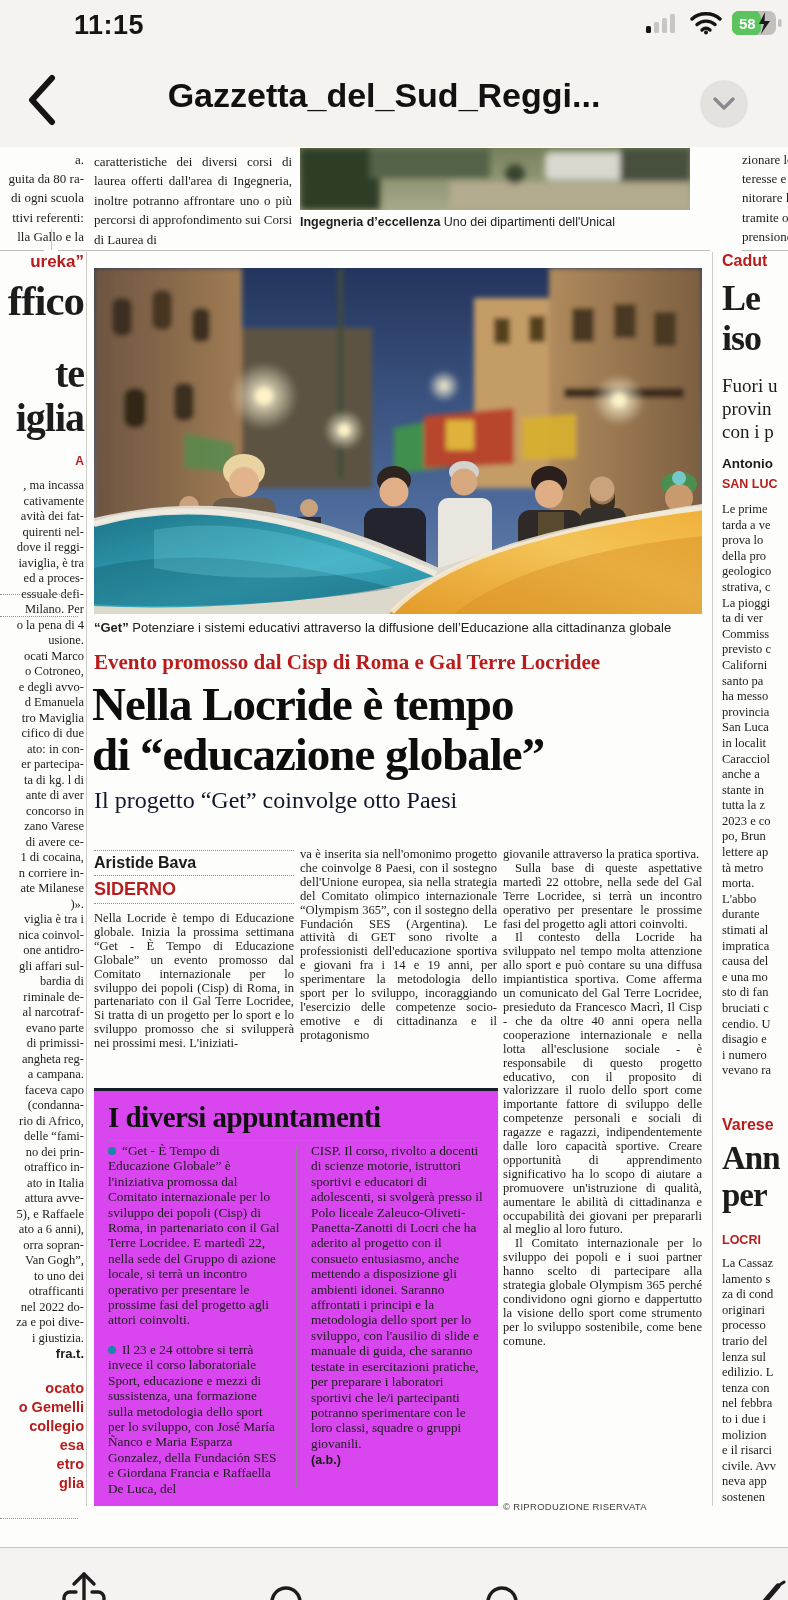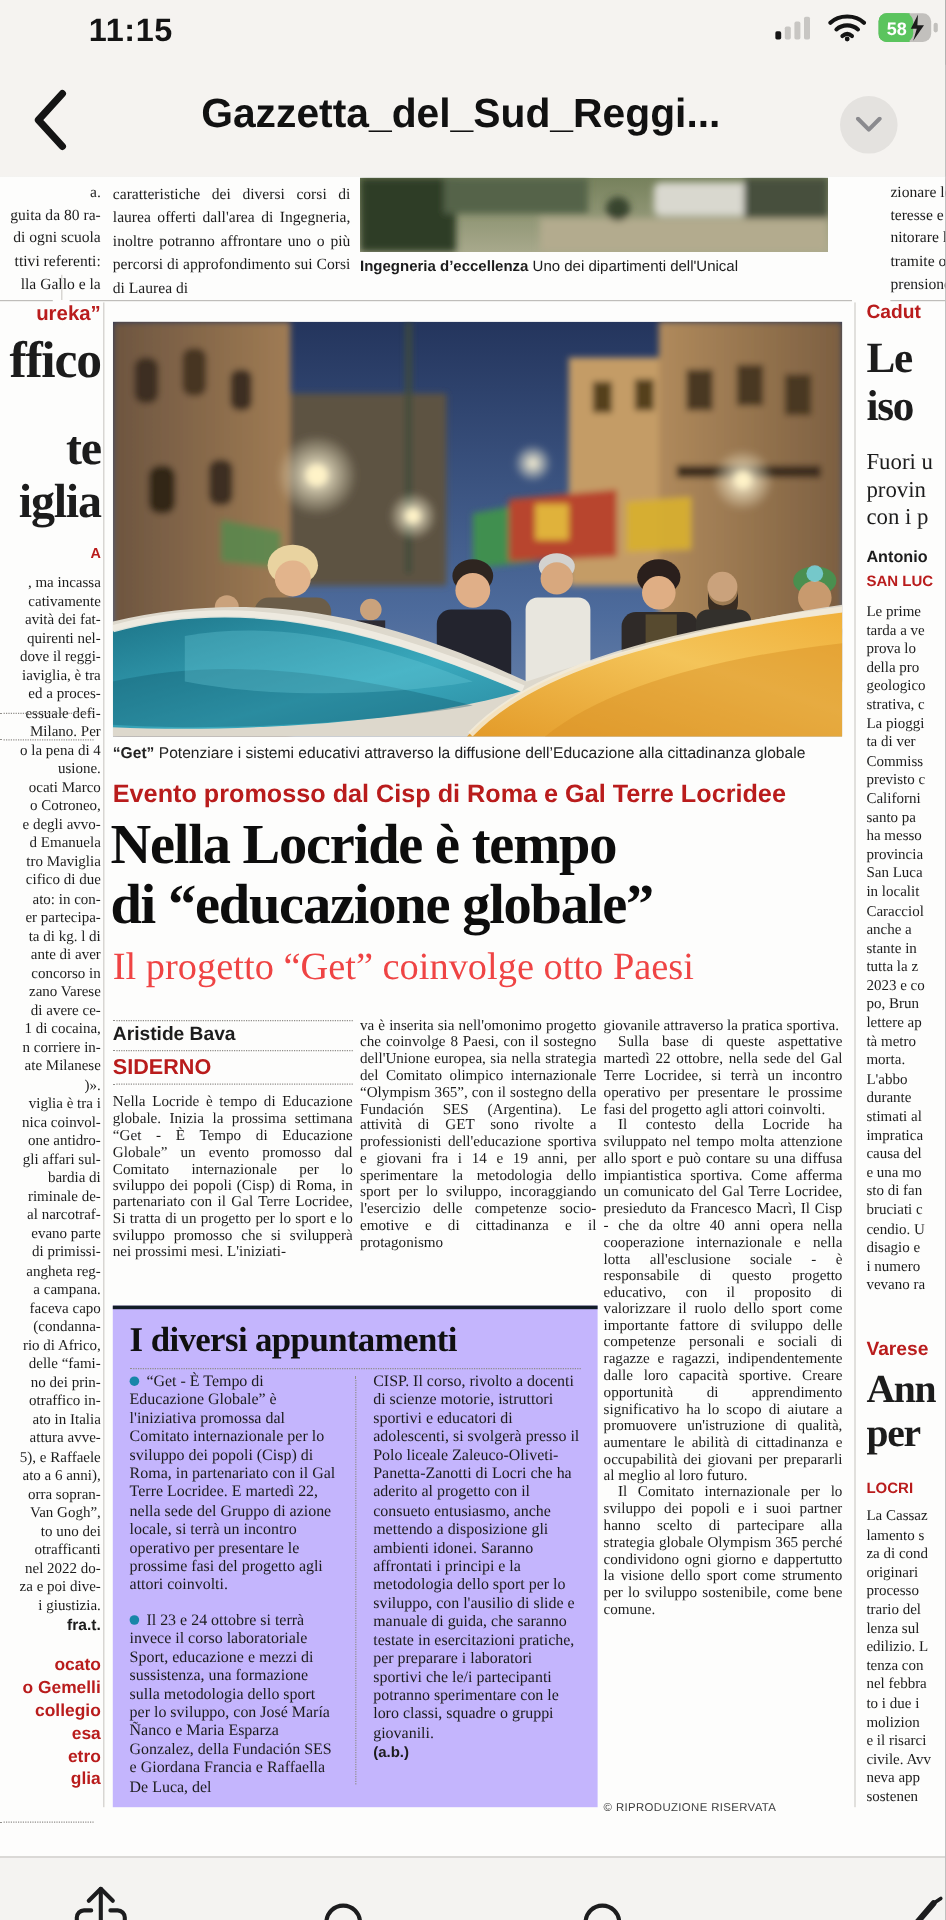--- a/index.html
+++ b/index.html
@@ -42,30 +42,30 @@
   .lr{position:absolute;left:0;top:105px;width:84px;}
   .lr-kicker{font-size:17px;font-weight:bold;text-align:right;}
   .lr-head1{font-size:43px;line-height:46px;font-weight:bold;text-align:right;letter-spacing:-1px;}
   .lr-head2{font-size:40px;line-height:44px;font-weight:bold;text-align:right;letter-spacing:-1px;white-space:pre-line;}
   .lr-mini{font-size:12px;font-weight:bold;text-align:right;}
   .lr-sig{font-size:13px;font-weight:bold;text-align:right;}
   .lr-teal{font-size:14.5px;line-height:19px;font-weight:bold;text-align:right;white-space:pre-line;}
   
   .photo{position:absolute;left:94px;top:121px;width:608px;height:346px;overflow:hidden;}
   .caption{position:absolute;left:94px;top:473px;width:608px;font-size:13px;line-height:16px;color:#222;}
-  .kicker{position:absolute;left:94px;top:503px;width:608px;font-size:21px;font-weight:bold;}
+  .kicker{position:absolute;left:94px;top:503px;width:608px;font-size:21px;font-weight:bold;font-family:Liberation Serif, serif;}
   .headline{position:absolute;left:92px;top:532px;width:612px;font-size:47px;line-height:50px;
             font-weight:bold;color:#0d0d0d;letter-spacing:-1px;white-space:pre-line;}
-  .subhead{position:absolute;left:94px;top:640px;width:608px;font-size:32px;color:#ef4444;}
+  .subhead{position:absolute;left:94px;top:640px;width:608px;font-size:24px;color:#0f172a;}
   .byline{position:absolute;left:94px;top:703px;width:200px;}
   .byline .name{font-size:16px;font-weight:bold;padding:3px 0;}
   .byline .place{font-size:18px;font-weight:bold;padding:3px 0;}
   .byline .dr{border-top:1px dotted #8f8d89;}
   
-  .box{position:absolute;left:94px;top:941px;width:404px;height:418px;background:#c4b5fd;
+  .box{position:absolute;left:94px;top:941px;width:404px;height:418px;background:#d946ef;
        border-top:3px solid #121d27;box-sizing:border-box;padding:10px 14px;}
   .box-title{font-size:29px;font-weight:bold;color:#101010;letter-spacing:-.5px;}
   .box-cols{position:relative;margin-top:8px;display:flex;gap:30px;}
   .box-col{width:177px;font-size:13.3px;line-height:15.4px;text-align:left;}
   .box-col p{margin:0 0 14px 0;}
   .bullet{display:inline-block;width:8px;height:8px;border-radius:50%;background:#1886a8;margin-right:6px;}
   .box-sig{font-weight:bold;font-family:"Liberation Sans",sans-serif;font-size:12.5px;}
   .copyright{position:absolute;left:503px;top:1354px;font-size:9.5px;color:#3d3d3d;
              font-family:"Liberation Sans",sans-serif;letter-spacing:.3px;}
   

